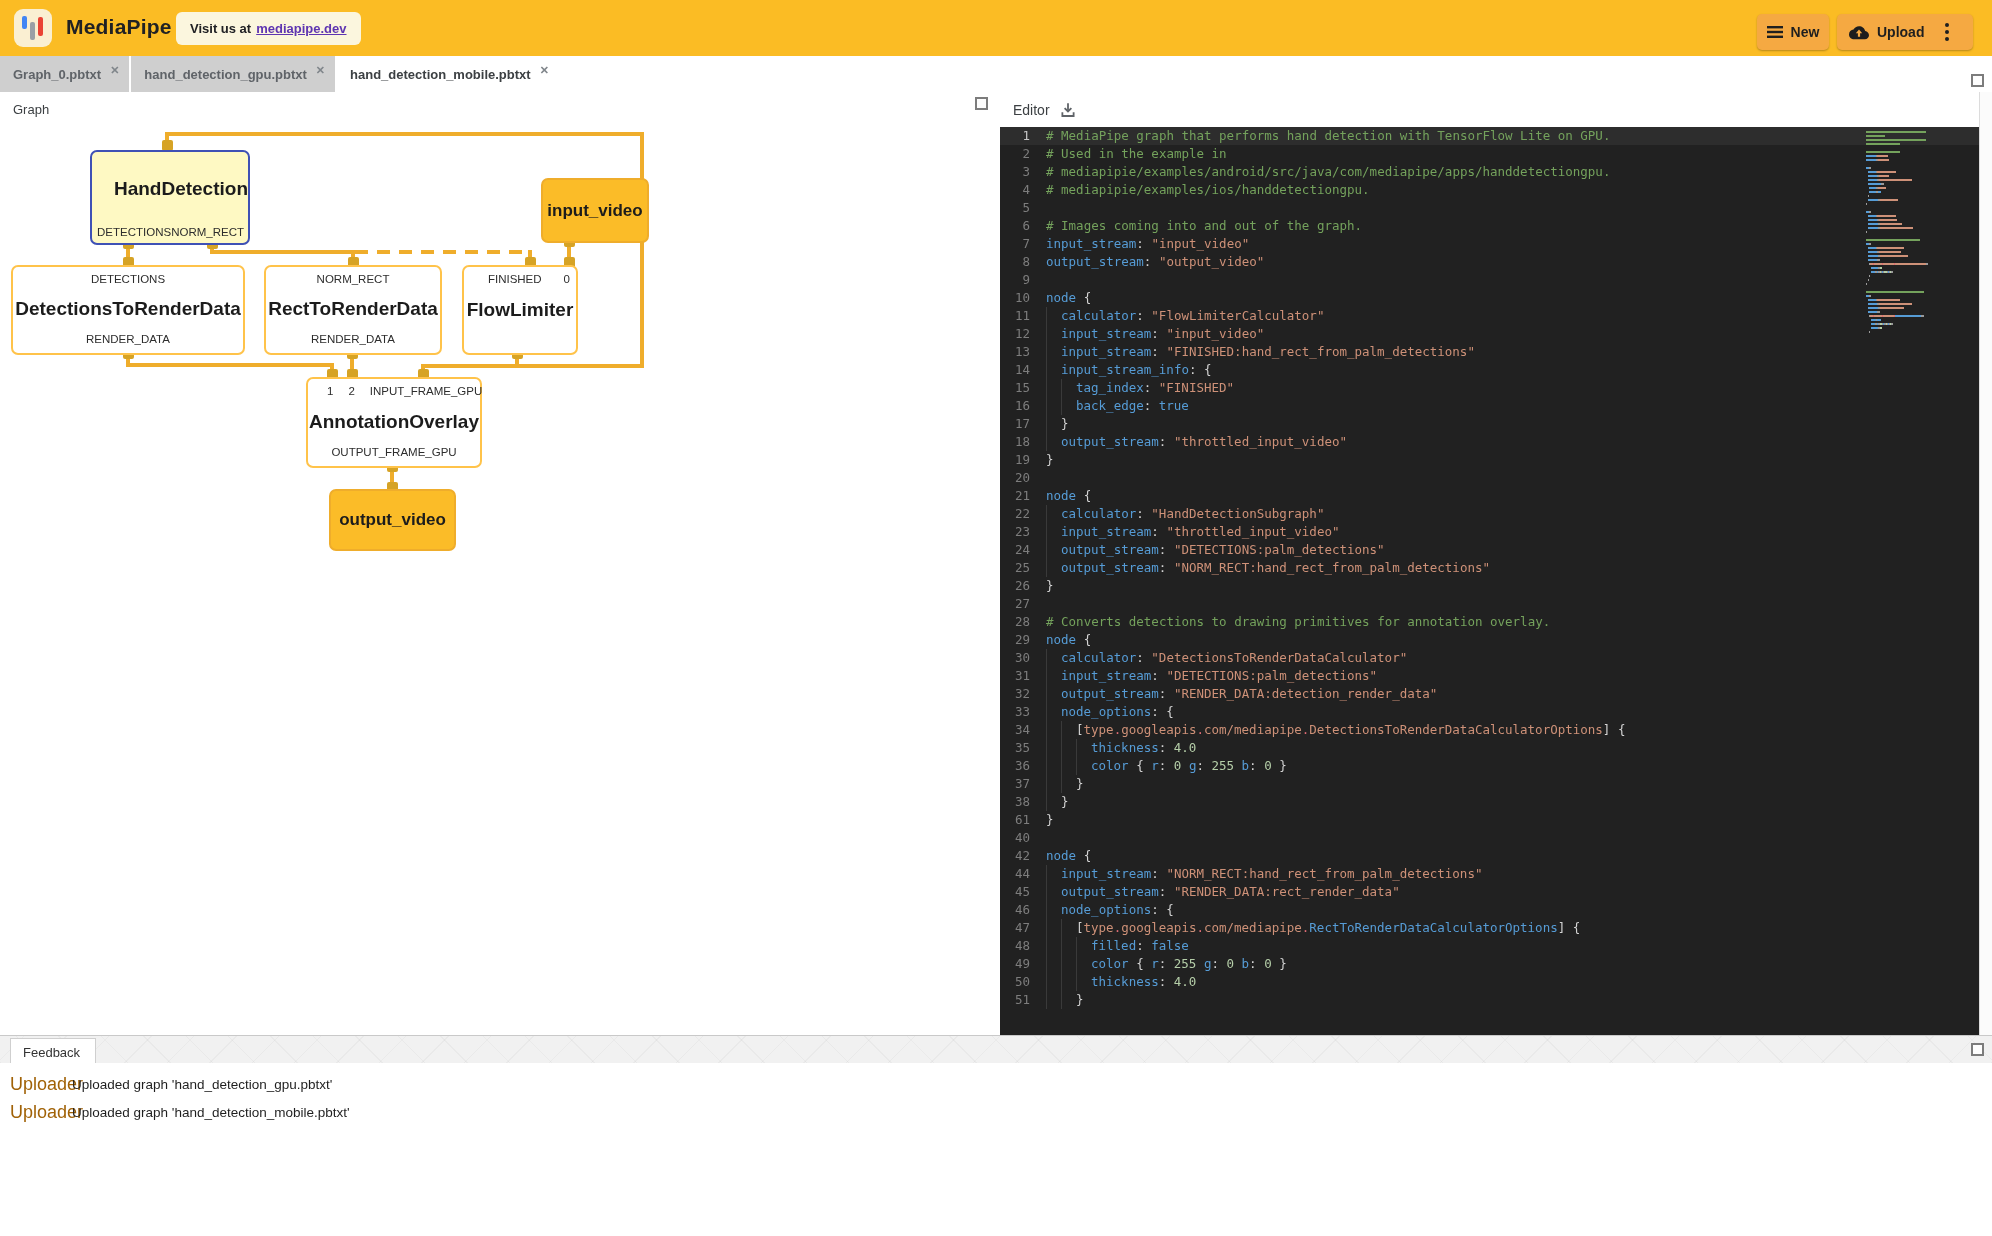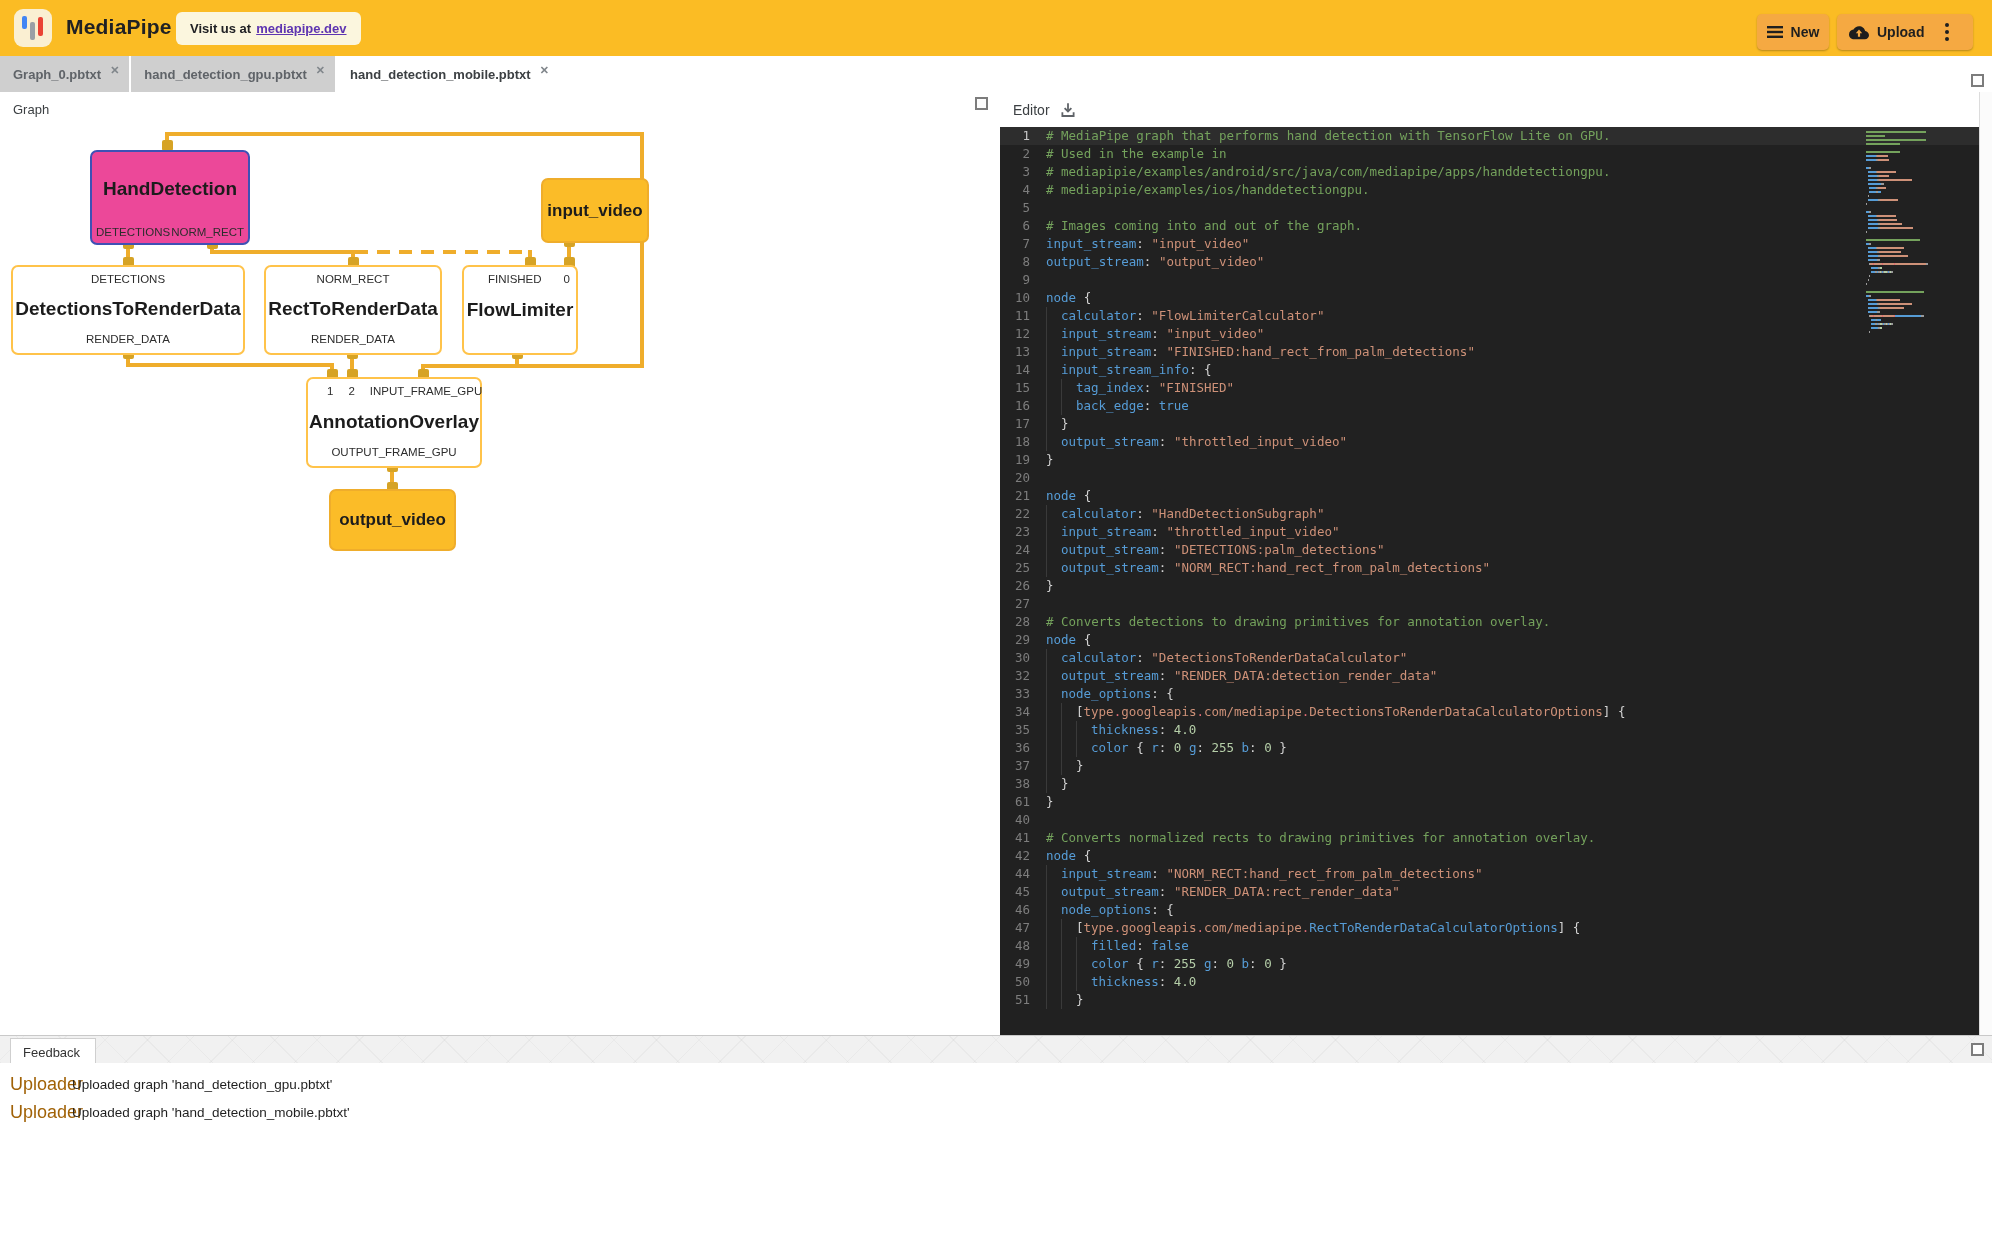--- a/index.html
+++ b/index.html
@@ -39,21 +39,21 @@
   
   .graph-canvas { position:absolute; left:0; top:122px; width:1000px; height:913px; background:#fff; overflow:hidden; }
   .edge { position:absolute; background:#EFAD2B; }
   .edge-dash-h { position:absolute; height:4px; background:repeating-linear-gradient(90deg,#EFAD2B 0 13px,transparent 13px 22px); }
   .edge-dash-v { position:absolute; width:4px; background:repeating-linear-gradient(180deg,#EFAD2B 0 8px,transparent 8px 14px); }
   .conn { position:absolute; width:11px; height:11px; background:#D6A325; border-radius:2px; }
   .gnode { position:absolute; display:flex; flex-direction:column; border-radius:7px; cursor:pointer; }
   .gnode .title { flex:1; display:flex; align-items:center; justify-content:center; font-size:19px; font-weight:bold; color:#1c1c1c; }
   .gnode .ports { display:flex; font-size:11.5px; color:#2d2d2d; }
   .node-calc { background:#fff; border:2.5px solid #FFC34A; }
-  .node-sub  { background:#ec4899; border:2.5px solid #3F51B5; }
+  .node-sub  { background:#fef9c3; border:2.5px solid #3F51B5;align-items:flex-end; }
   .node-stream { background:#FBBC28; border:2.5px solid #EFAD2B; }
   .node-stream .title { font-size:17px; }
 
   
   .editor { position:absolute; left:1000px; top:127px; width:979px; height:908px; background:#212121; overflow:hidden; }
   .code-row { display:flex; height:18px; line-height:18px; font-family:"DejaVu Sans Mono", monospace; font-size:12.5px; white-space:pre; }
   .code-row.active { background:#2d2d2d; }
   .ln { width:46px; flex:none; text-align:right; padding-right:16px; color:#7d7d7d; }
   .code-row.active .ln { color:#c6c6c6; }
   .code { flex:1; overflow:hidden; }
@@ -274,30 +274,30 @@
         <div class="code-row"><span class="ln">21</span><span class="code"><span class="tok-k">node</span><span class="tok-p"> {</span></span></div>
         <div class="code-row"><span class="ln">22</span><span class="code"><span class="guide"></span><span class="tok-k">calculator</span><span class="tok-p">: </span><span class="tok-s">"HandDetectionSubgraph"</span></span></div>
         <div class="code-row"><span class="ln">23</span><span class="code"><span class="guide"></span><span class="tok-k">input_stream</span><span class="tok-p">: </span><span class="tok-s">"throttled_input_video"</span></span></div>
         <div class="code-row"><span class="ln">24</span><span class="code"><span class="guide"></span><span class="tok-k">output_stream</span><span class="tok-p">: </span><span class="tok-s">"DETECTIONS:palm_detections"</span></span></div>
         <div class="code-row"><span class="ln">25</span><span class="code"><span class="guide"></span><span class="tok-k">output_stream</span><span class="tok-p">: </span><span class="tok-s">"NORM_RECT:hand_rect_from_palm_detections"</span></span></div>
         <div class="code-row"><span class="ln">26</span><span class="code"><span class="tok-p">}</span></span></div>
         <div class="code-row"><span class="ln">27</span><span class="code"></span></div>
         <div class="code-row"><span class="ln">28</span><span class="code"><span class="tok-c"># Converts detections to drawing primitives for annotation overlay.</span></span></div>
         <div class="code-row"><span class="ln">29</span><span class="code"><span class="tok-k">node</span><span class="tok-p"> {</span></span></div>
         <div class="code-row"><span class="ln">30</span><span class="code"><span class="guide"></span><span class="tok-k">calculator</span><span class="tok-p">: </span><span class="tok-s">"DetectionsToRenderDataCalculator"</span></span></div>
+        <div class="code-row"><span class="ln">31</span><span class="code"><span class="guide"></span><span class="tok-k">input_stream</span><span class="tok-p">: </span><span class="tok-s">"DETECTIONS:palm_detections"</span></span></div>
         <div class="code-row"><span class="ln">32</span><span class="code"><span class="guide"></span><span class="tok-k">output_stream</span><span class="tok-p">: </span><span class="tok-s">"RENDER_DATA:detection_render_data"</span></span></div>
         <div class="code-row"><span class="ln">33</span><span class="code"><span class="guide"></span><span class="tok-k">node_options</span><span class="tok-p">: {</span></span></div>
         <div class="code-row"><span class="ln">34</span><span class="code"><span class="guide"></span><span class="guide"></span><span class="tok-p">[</span><span class="tok-s">type</span><span class="tok-r">.</span><span class="tok-s">googleapis</span><span class="tok-r">.</span><span class="tok-s">com/mediapipe</span><span class="tok-r">.</span><span class="tok-s">DetectionsToRenderDataCalculatorOptions</span><span class="tok-p">] {</span></span></div>
         <div class="code-row"><span class="ln">35</span><span class="code"><span class="guide"></span><span class="guide"></span><span class="guide"></span><span class="tok-k">thickness</span><span class="tok-p">: </span><span class="tok-n">4.0</span></span></div>
         <div class="code-row"><span class="ln">36</span><span class="code"><span class="guide"></span><span class="guide"></span><span class="guide"></span><span class="tok-k">color</span><span class="tok-p"> { </span><span class="tok-k">r</span><span class="tok-p">: </span><span class="tok-n">0</span><span class="tok-p"> </span><span class="tok-k">g</span><span class="tok-p">: </span><span class="tok-n">255</span><span class="tok-p"> </span><span class="tok-k">b</span><span class="tok-p">: </span><span class="tok-n">0</span><span class="tok-p"> }</span></span></div>
         <div class="code-row"><span class="ln">37</span><span class="code"><span class="guide"></span><span class="guide"></span><span class="tok-p">}</span></span></div>
         <div class="code-row"><span class="ln">38</span><span class="code"><span class="guide"></span><span class="tok-p">}</span></span></div>
         <div class="code-row"><span class="ln">61</span><span class="code"><span class="tok-p">}</span></span></div>
         <div class="code-row"><span class="ln">40</span><span class="code"></span></div>
-        <div class="code-row"><span class="ln">41</span><span class="code"><span class="tok-c"># Converts normalized rects to drawing primitives for annotation overlay.</span></span></div>
         <div class="code-row"><span class="ln">42</span><span class="code"><span class="tok-k">node</span><span class="tok-p"> {</span></span></div>
         <div class="code-row"><span class="ln">44</span><span class="code"><span class="guide"></span><span class="tok-k">input_stream</span><span class="tok-p">: </span><span class="tok-s">"NORM_RECT:hand_rect_from_palm_detections"</span></span></div>
         <div class="code-row"><span class="ln">45</span><span class="code"><span class="guide"></span><span class="tok-k">output_stream</span><span class="tok-p">: </span><span class="tok-s">"RENDER_DATA:rect_render_data"</span></span></div>
         <div class="code-row"><span class="ln">46</span><span class="code"><span class="guide"></span><span class="tok-k">node_options</span><span class="tok-p">: {</span></span></div>
         <div class="code-row"><span class="ln">47</span><span class="code"><span class="guide"></span><span class="guide"></span><span class="tok-p">[</span><span class="tok-s">type</span><span class="tok-r">.</span><span class="tok-s">googleapis</span><span class="tok-r">.</span><span class="tok-s">com/mediapipe</span><span class="tok-r">.</span><span class="tok-b">RectToRenderDataCalculatorOptions</span><span class="tok-p">] {</span></span></div>
         <div class="code-row"><span class="ln">48</span><span class="code"><span class="guide"></span><span class="guide"></span><span class="guide"></span><span class="tok-k">filled</span><span class="tok-p">: </span><span class="tok-b">false</span></span></div>
         <div class="code-row"><span class="ln">49</span><span class="code"><span class="guide"></span><span class="guide"></span><span class="guide"></span><span class="tok-k">color</span><span class="tok-p"> { </span><span class="tok-k">r</span><span class="tok-p">: </span><span class="tok-n">255</span><span class="tok-p"> </span><span class="tok-k">g</span><span class="tok-p">: </span><span class="tok-n">0</span><span class="tok-p"> </span><span class="tok-k">b</span><span class="tok-p">: </span><span class="tok-n">0</span><span class="tok-p"> }</span></span></div>
         <div class="code-row"><span class="ln">50</span><span class="code"><span class="guide"></span><span class="guide"></span><span class="guide"></span><span class="tok-k">thickness</span><span class="tok-p">: </span><span class="tok-n">4.0</span></span></div>
         <div class="code-row"><span class="ln">51</span><span class="code"><span class="guide"></span><span class="guide"></span><span class="tok-p">}</span></span></div>
       </div>

